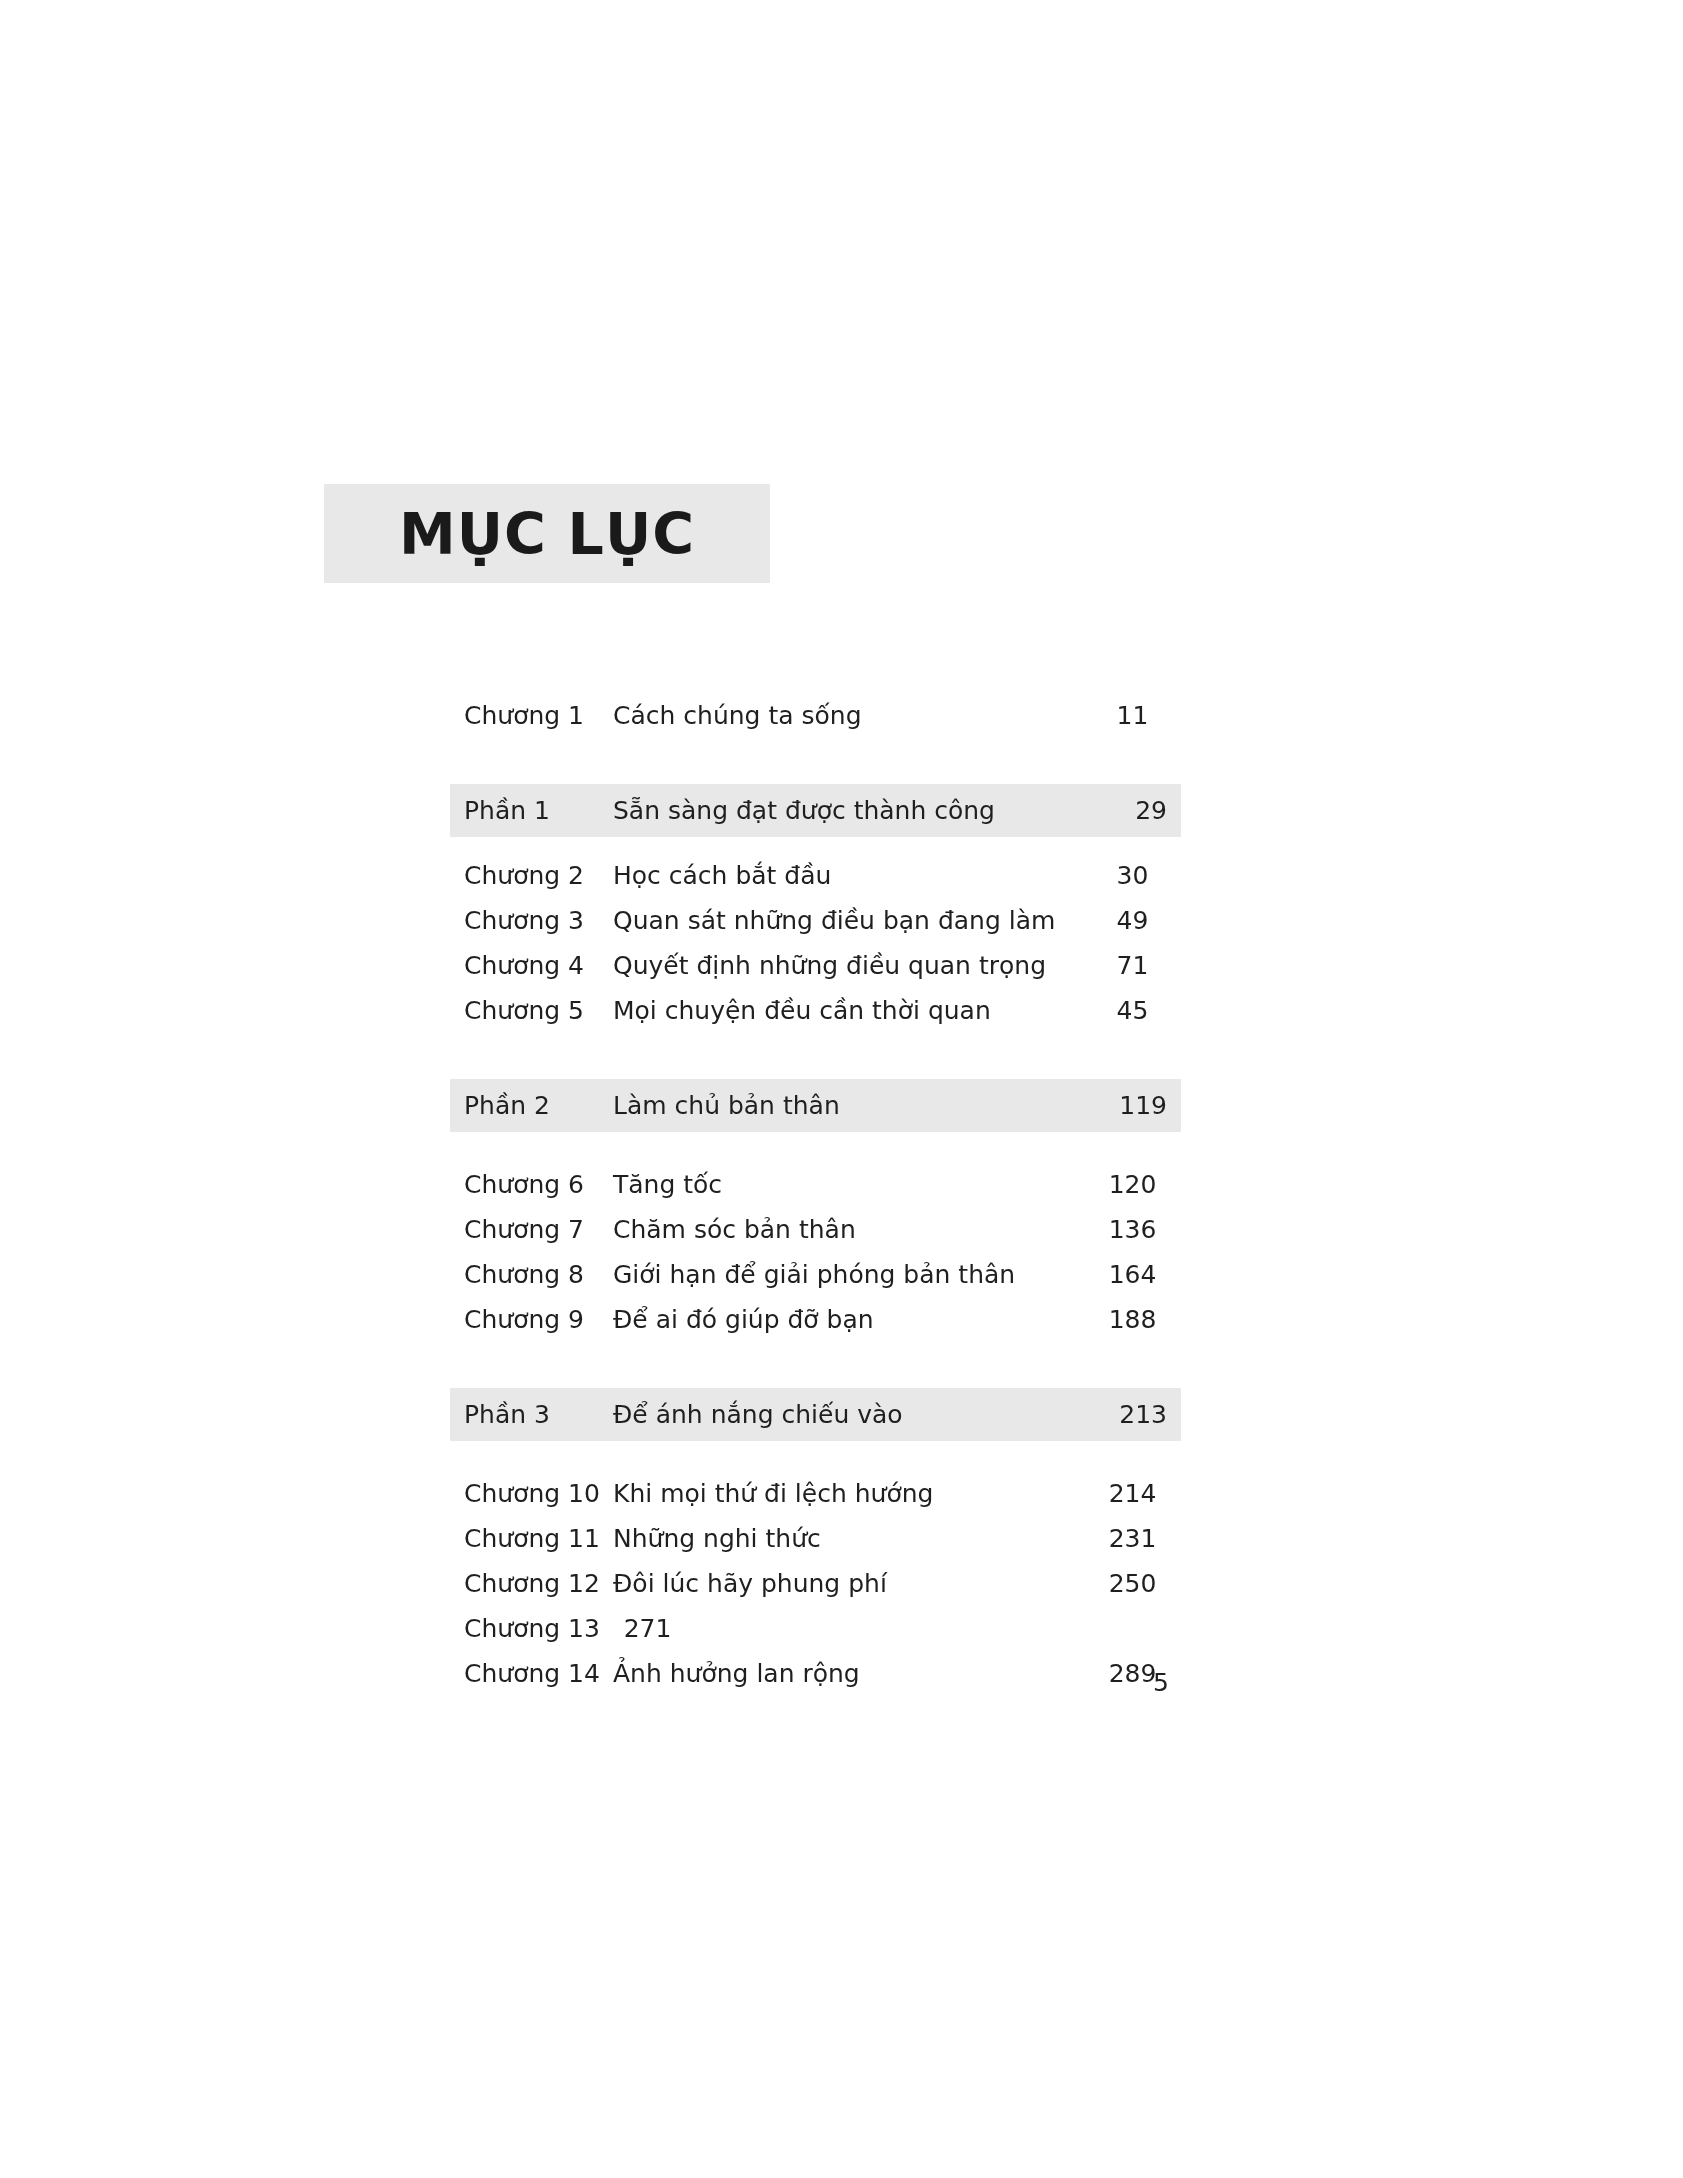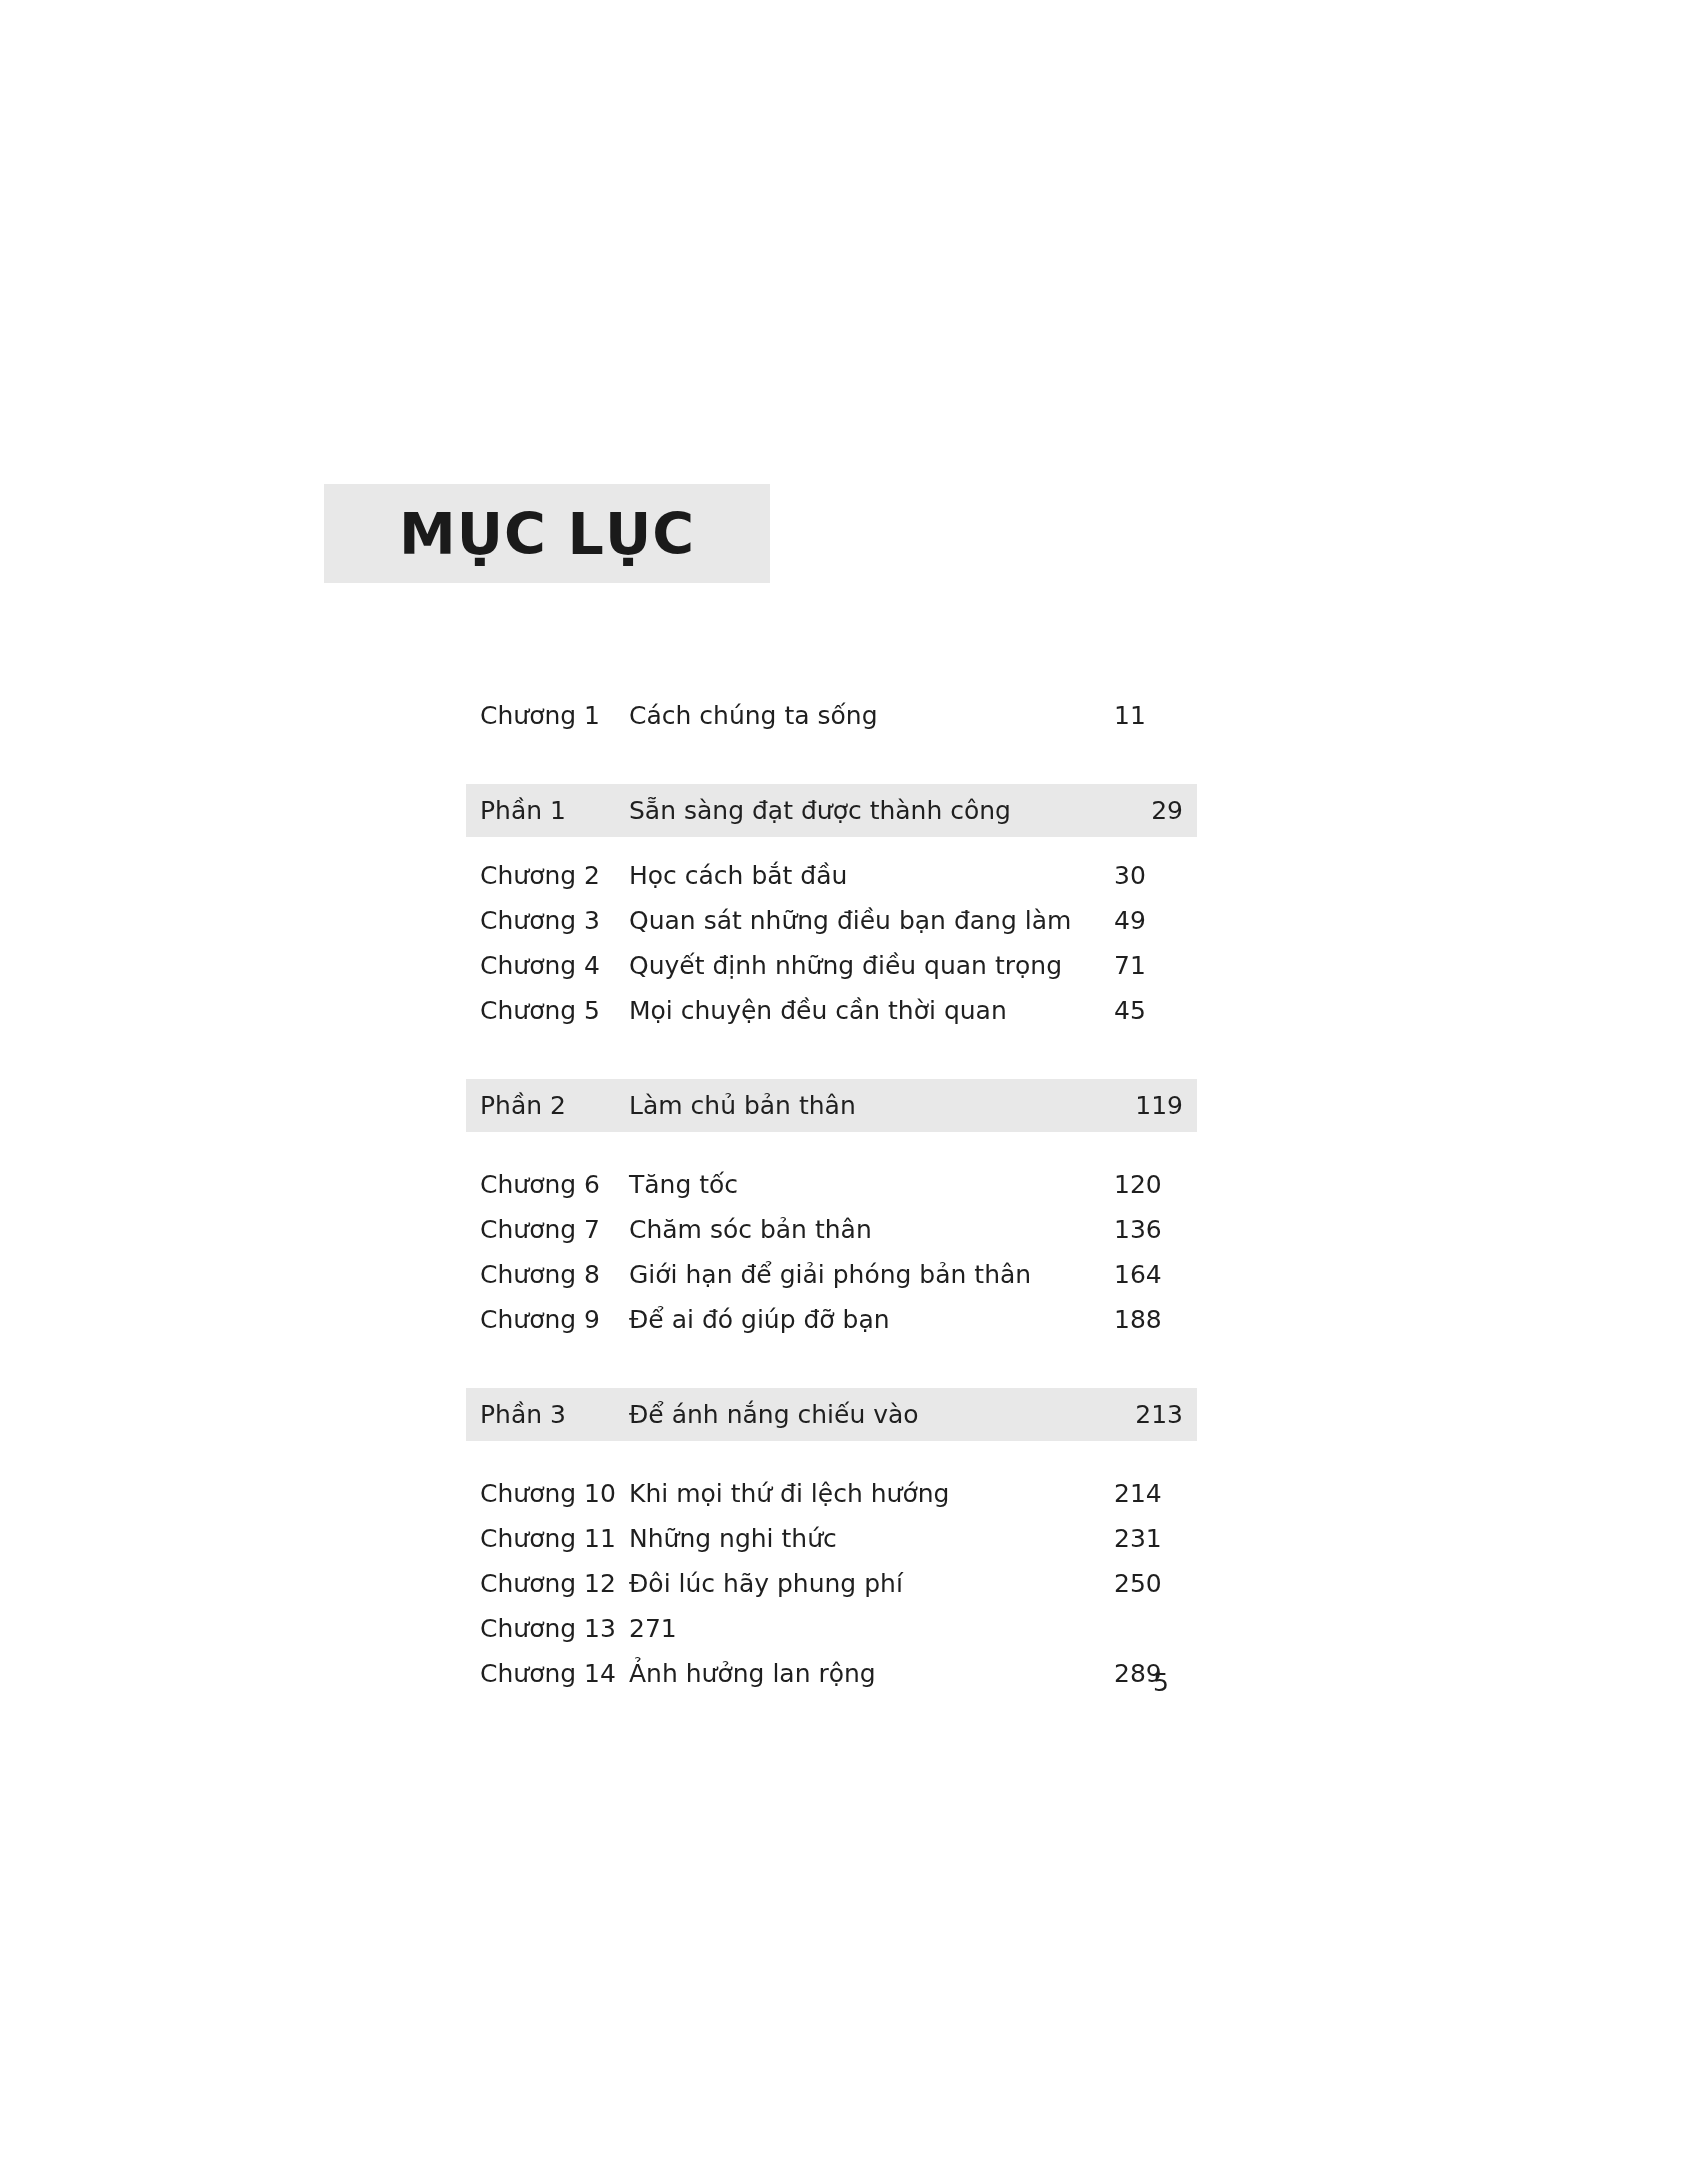--- a/index.html
+++ b/index.html
@@ -35,21 +35,21 @@
   }
   .title-text {
     font-size: 57px;
     font-weight: 700;
     letter-spacing: 1px;
     color: #1a1a1a;
     font-family: "DejaVu Sans", sans-serif;
   }
   .toc {
     position: absolute;
-    left: 480px;
+    left: 464px;
     top: 693px;
     width: 703px;
   }
   .row {
     display: flex;
     align-items: baseline;
     font-size: 25px;
     line-height: 1.0;
     color: #1f1f1f;
     padding: 9px 0 9px 0;
@@ -58,21 +58,21 @@
     width: 149px;
     flex: 0 0 149px;
   }
   .row .col-mid {
     flex: 1 1 auto;
     padding-right: 20px;
   }
   .row .col-right {
     width: 69px;
     flex: 0 0 69px;
-    text-align: left;
+    text-align: center;
   }
   .part-row {
     background: #e8e8e8;
     font-weight: 400;
     padding: 14px 14px 14px 14px;
     margin-left: -14px;
     margin-right: -14px;
     font-size: 25px;
   }
   .part-row .col-left {

